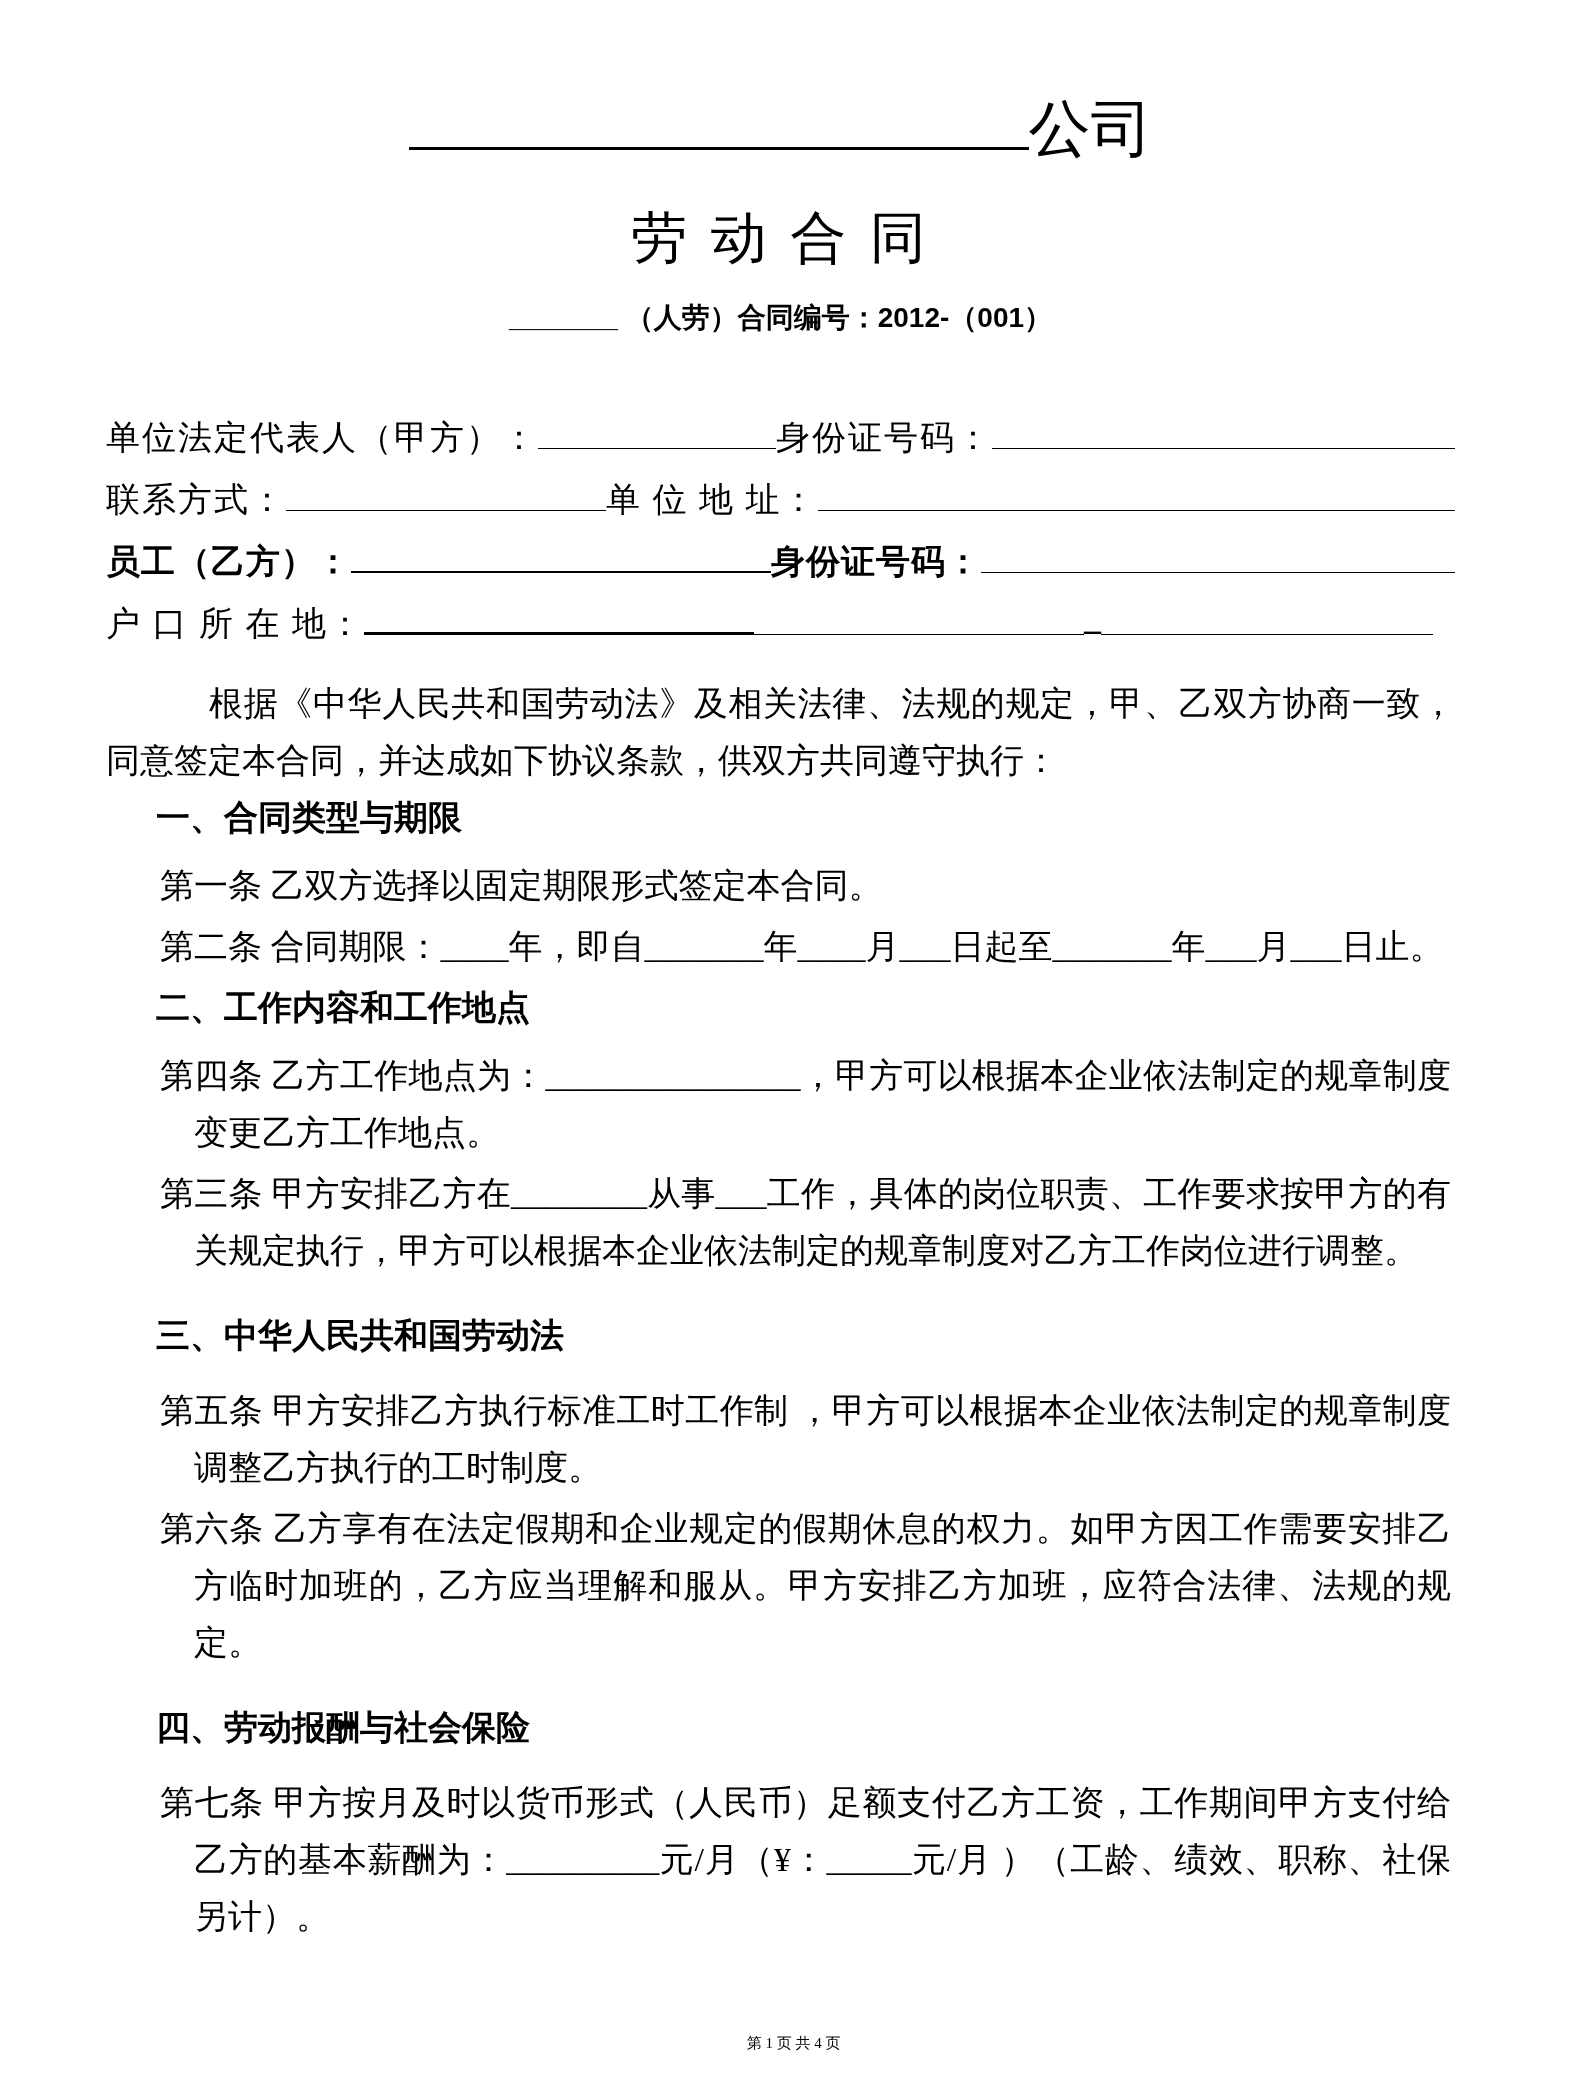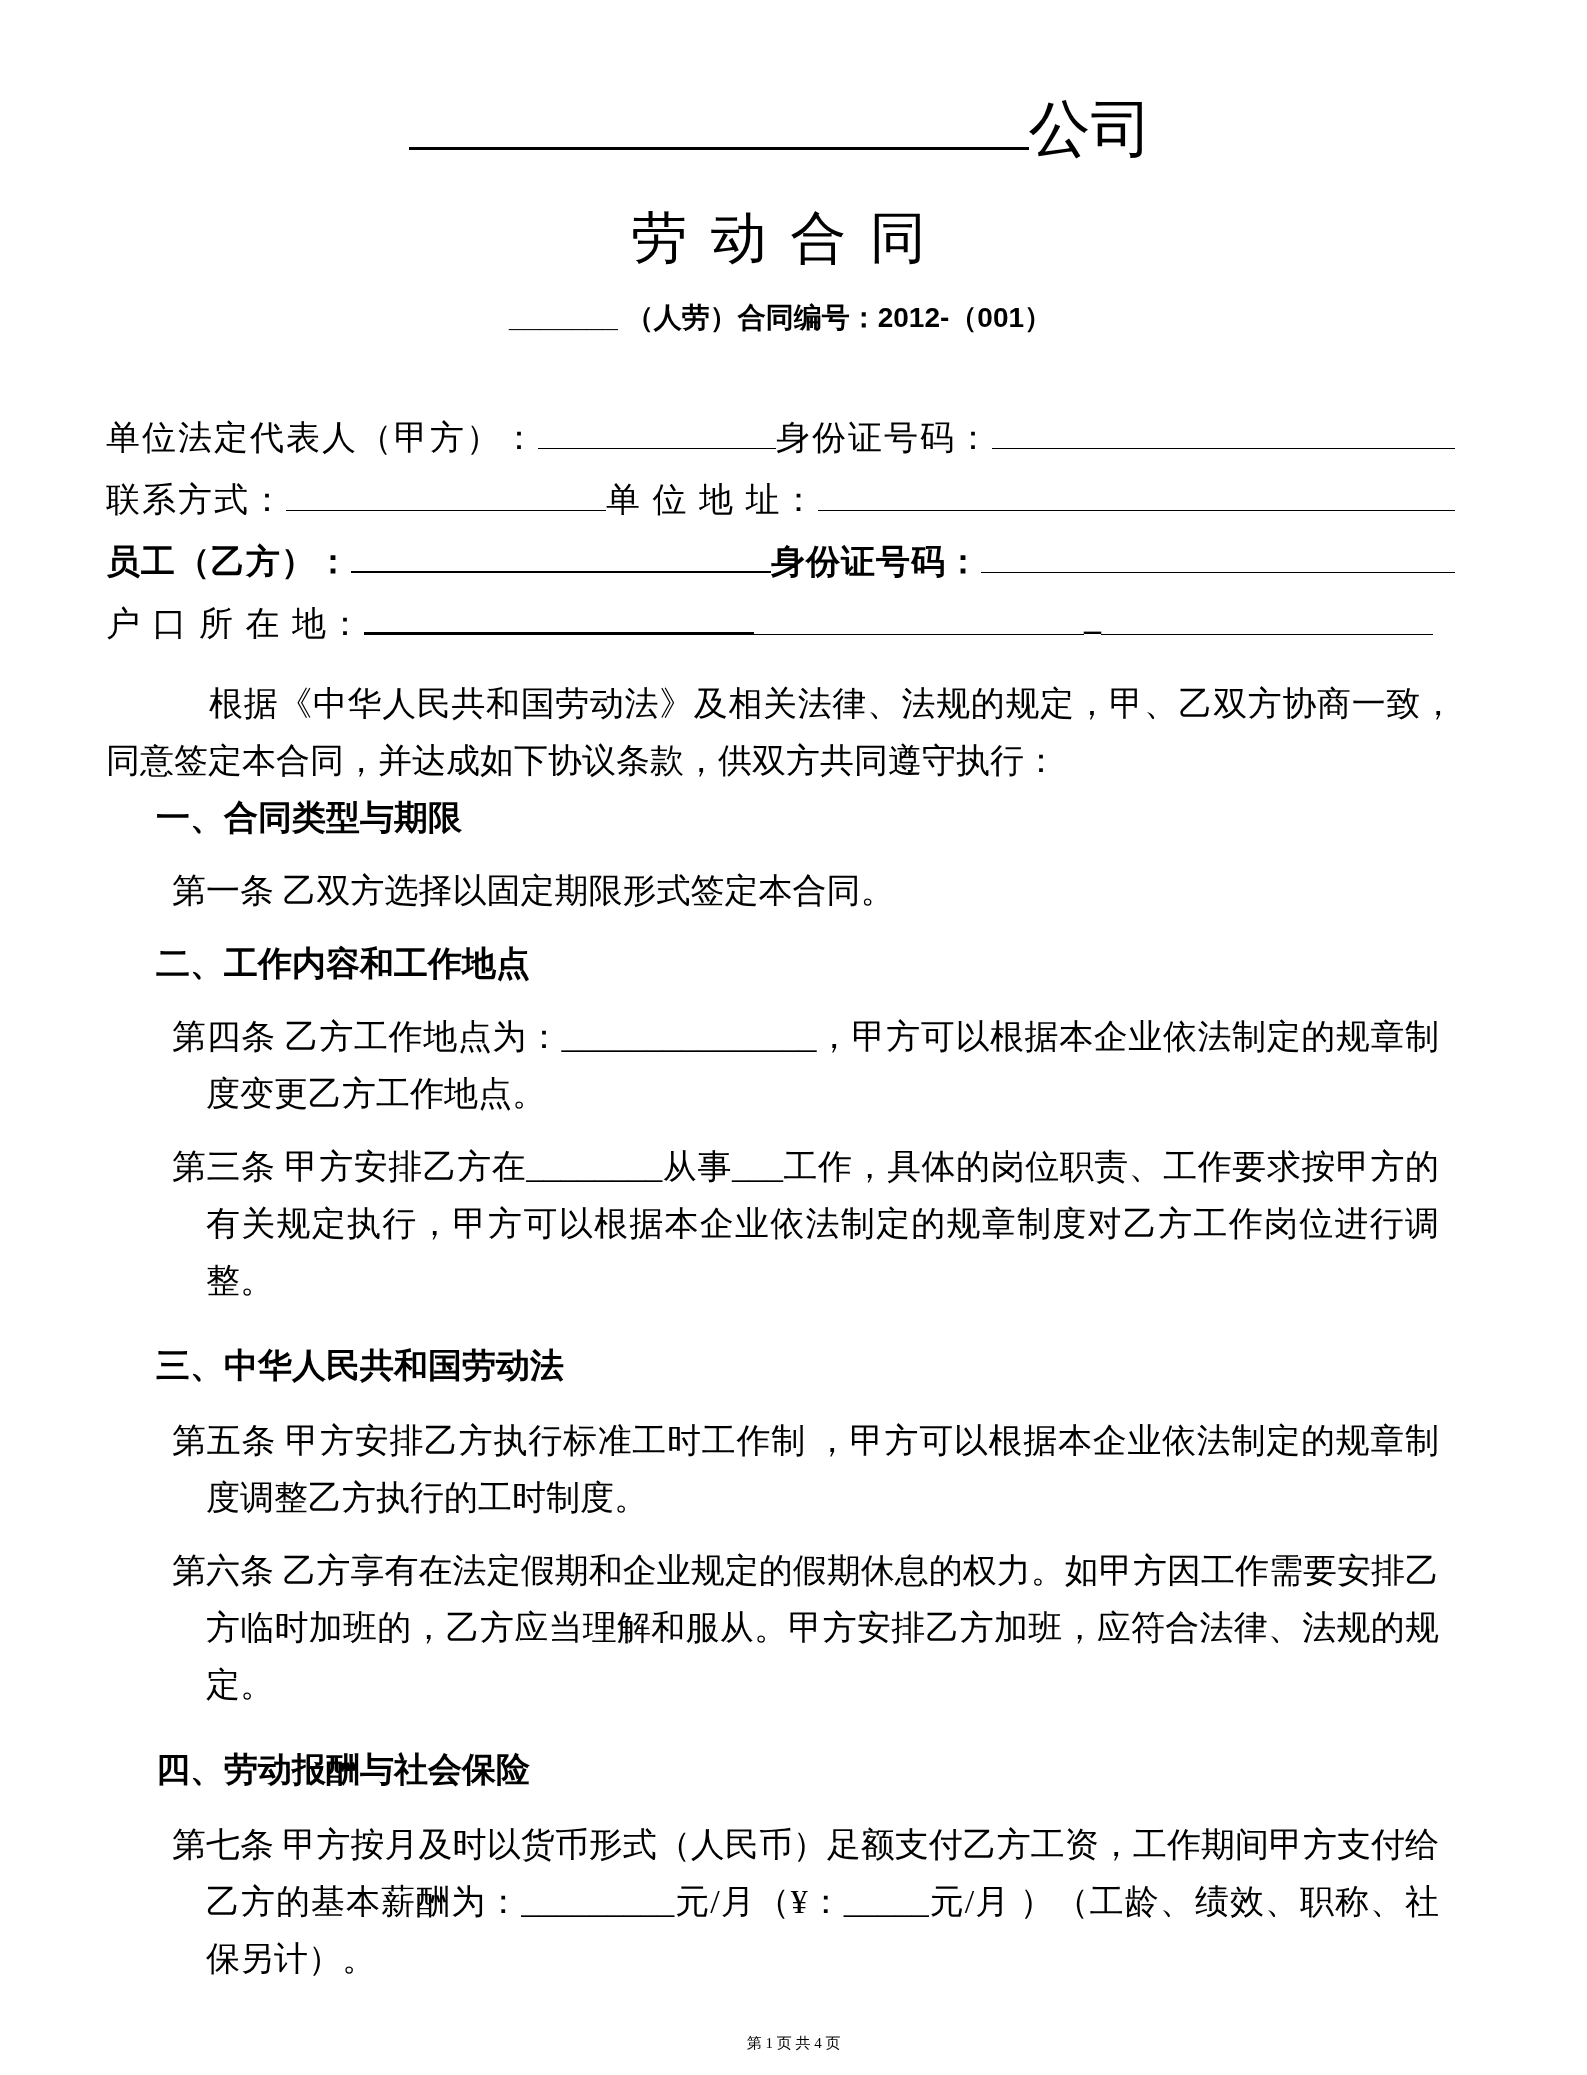--- a/index.html
+++ b/index.html
@@ -39,21 +39,21 @@
   .intro{
     margin:12px 0 0 0;font-size:34px;line-height:57px;
     text-indent:103px;text-align:justify;
   }
   .section-heading{
     font-family:"Liberation Sans", sans-serif;font-weight:700;
     font-size:34px;line-height:57px;padding-left:50px;margin:0 0 11px 0;
   }
   .section-heading.spaced{margin-top:28px;margin-bottom:18px;}
   .article{
-    margin:16px;font-size:34px;line-height:57px;
+    margin:4px;font-size:34px;line-height:57px;
     padding-left:84px;text-indent:-34px;text-align:justify;
   }
   
   .footer{
     position:absolute;left:0;right:0;bottom:22px;
     text-align:center;font-size:15px;white-space:pre;
   }
 </style>
 </head>
 <body>
@@ -99,20 +99,21 @@
       <span class="blank thin grow" style="margin-right:22px"></span>
     </div>
 
   </div>
 
   <p class="intro">根据《中华人民共和国劳动法》及相关法律、法规的规定，甲、乙双方协商一致，同意签定本合同，并达成如下协议条款，供双方共同遵守执行：</p>
 
   <div>
     <div class="section-heading">一、合同类型与期限</div>
     <p class="article">第一条 乙双方选择以固定期限形式签定本合同。</p>
+    <p class="article">第二条 合同期限：____年，即自_______年____月___日起至_______年___月___日止。</p>
   </div>
 
   <div>
     <div class="section-heading">二、工作内容和工作地点</div>
     <p class="article">第四条 乙方工作地点为：_______________，甲方可以根据本企业依法制定的规章制度变更乙方工作地点。</p>
     <p class="article">第三条 甲方安排乙方在________从事___工作，具体的岗位职责、工作要求按甲方的有关规定执行，甲方可以根据本企业依法制定的规章制度对乙方工作岗位进行调整。</p>
   </div>
 
   <div>
     <div class="section-heading spaced">三、中华人民共和国劳动法</div>

